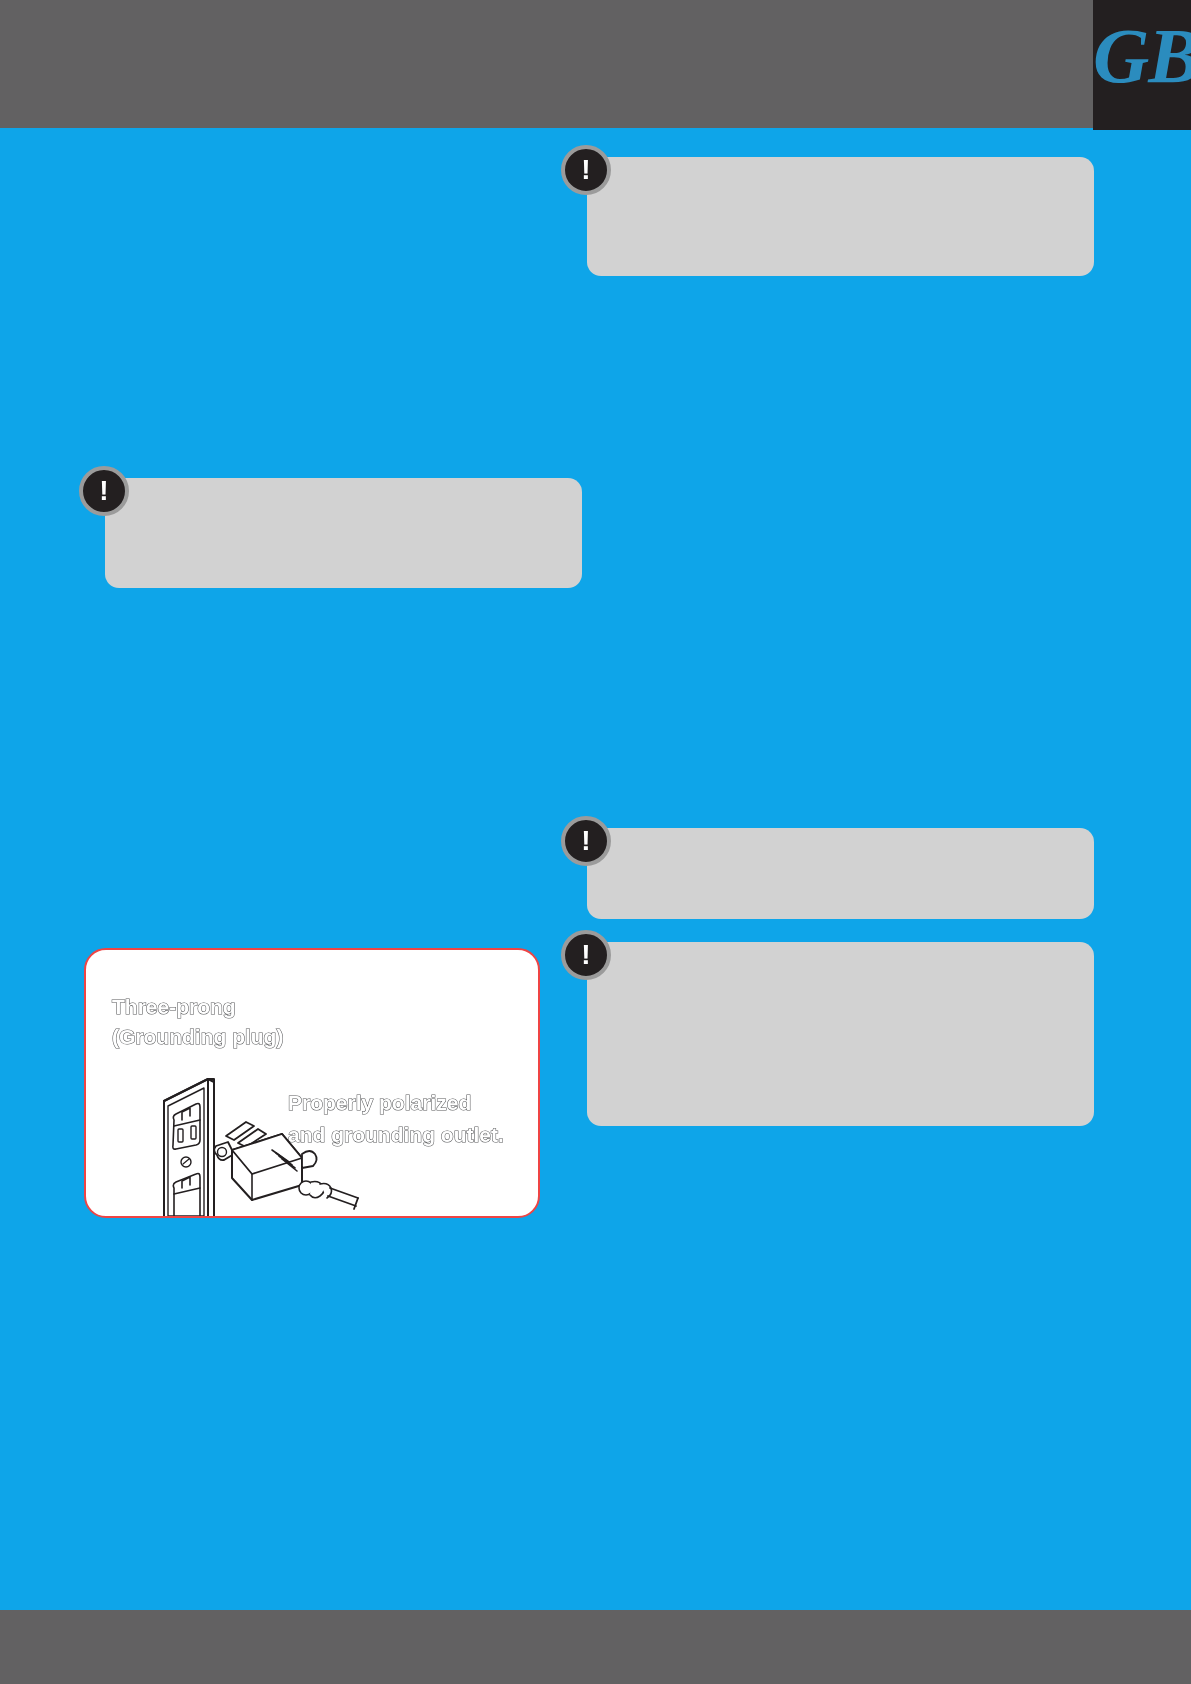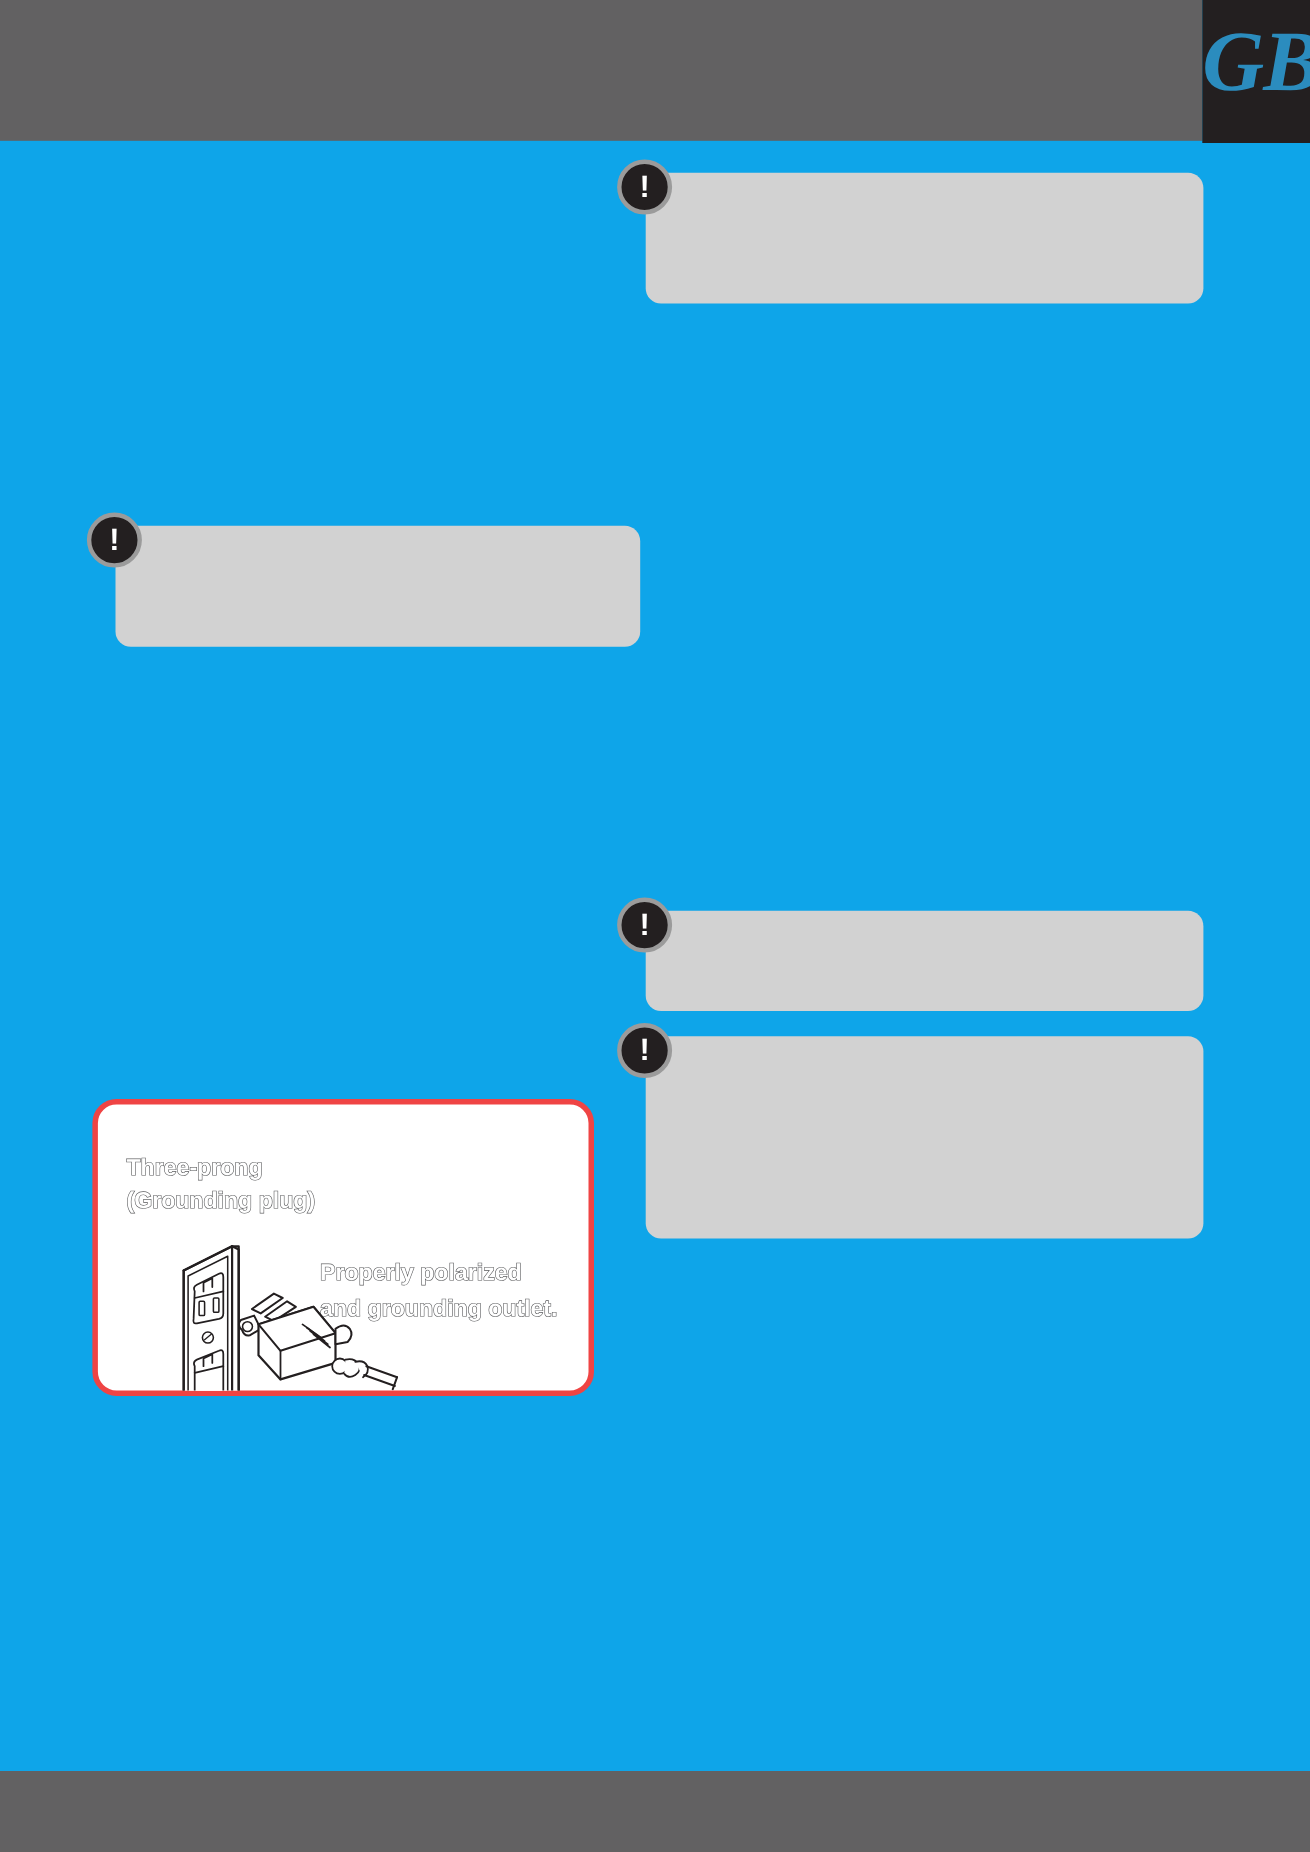--- a/index.html
+++ b/index.html
@@ -112,24 +112,24 @@
   
   #notice-1 { left: 561px; top: 145px; width: 533px; height: 131px; }
   #notice-2 { left: 79px;  top: 466px; width: 503px; height: 122px; }
   #notice-3 { left: 561px; top: 816px; width: 533px; height: 103px; }
   #notice-4 { left: 561px; top: 930px; width: 533px; height: 196px; }
 
   
   #illustration {
     position: absolute;
     left: 84px;
-    top: 999px;
+    top: 948px;
     width: 456px;
     height: 270px;
-    border: 5px solid #ef4444;
+    border: 2px solid #ef4444;
     border-radius: 22px;
     background: #ffffff;
     box-sizing: border-box;
     overflow: hidden;
   }
   .illus-svg {
     position: absolute;
     left: 0;
     top: 0;
     width: 456px;

